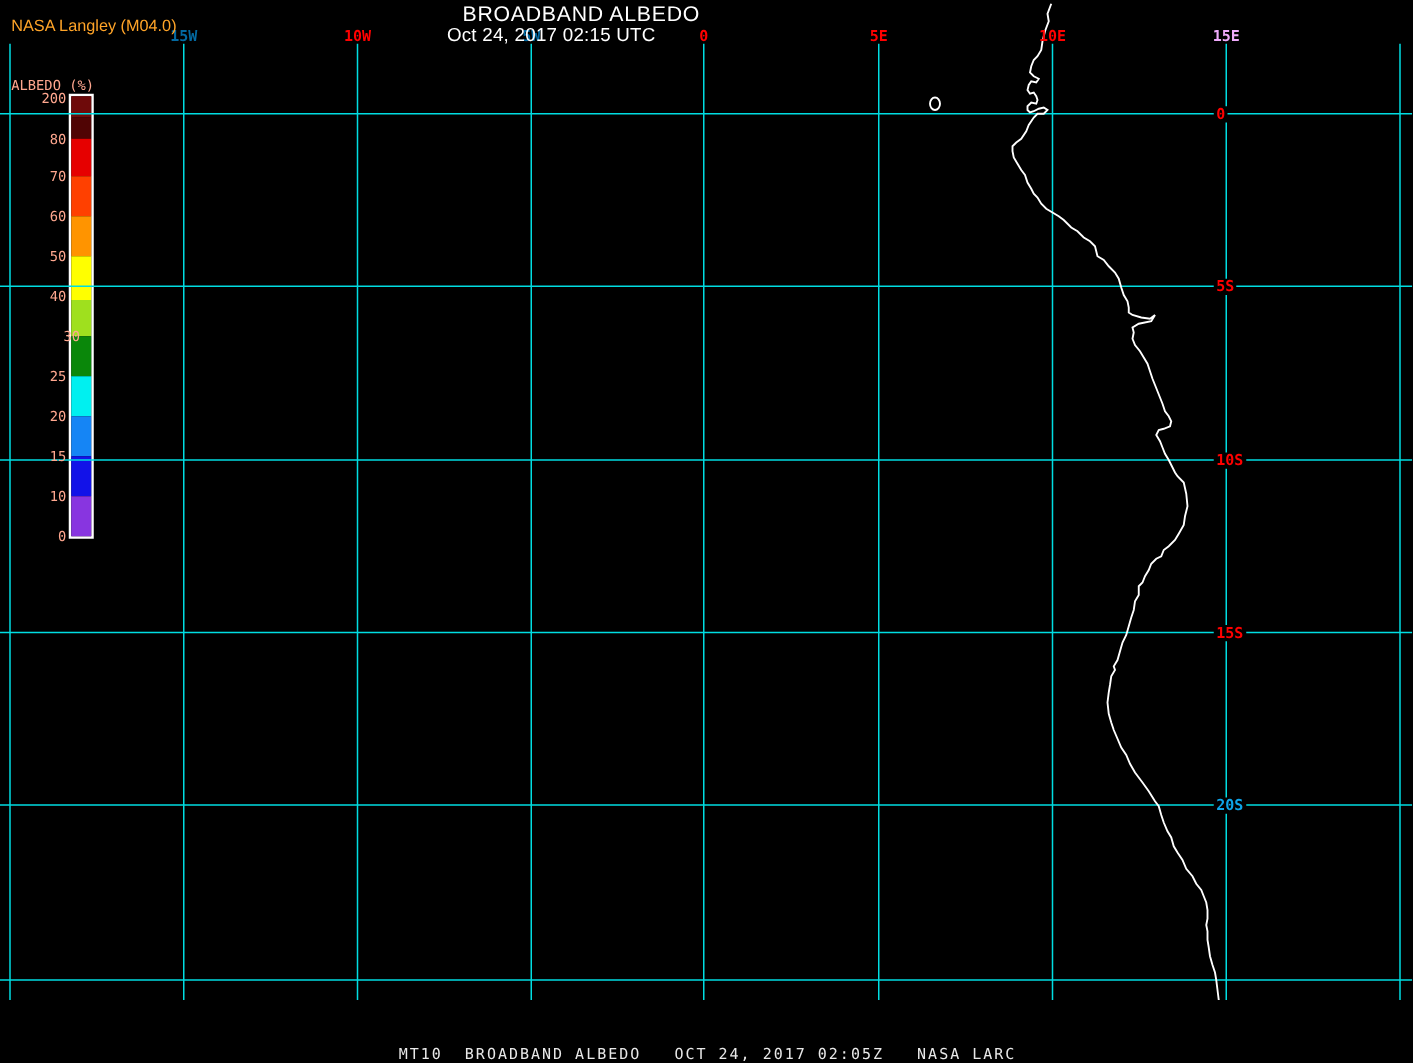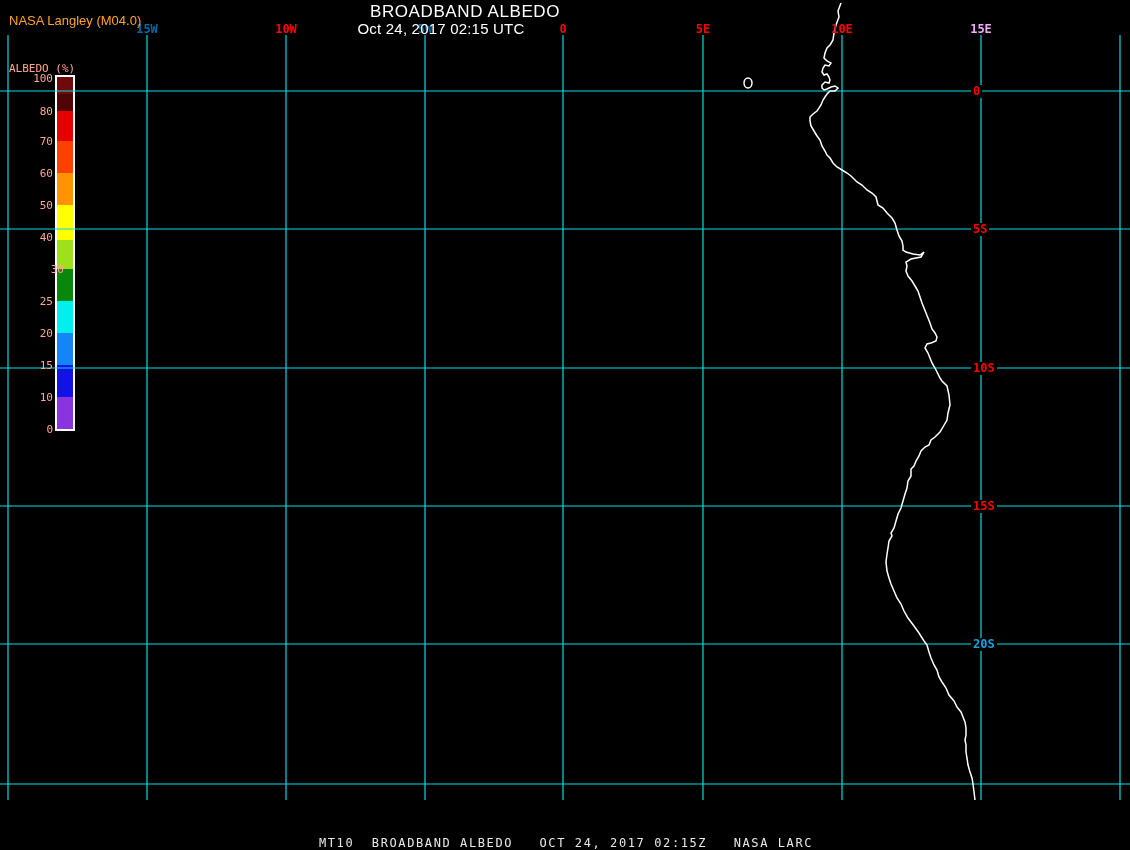--- a/index.html
+++ b/index.html
@@ -61,22 +61,22 @@
       <line x1="0" y1="91" x2="1130" y2="91" stroke="#00dde2" stroke-width="1.2"></line>
       <line x1="0" y1="229" x2="1130" y2="229" stroke="#00dde2" stroke-width="1.2"></line>
       <line x1="0" y1="368" x2="1130" y2="368" stroke="#00dde2" stroke-width="1.2"></line>
       <line x1="0" y1="506" x2="1130" y2="506" stroke="#00dde2" stroke-width="1.2"></line>
       <line x1="0" y1="644" x2="1130" y2="644" stroke="#00dde2" stroke-width="1.2"></line>
       <line x1="0" y1="784" x2="1130" y2="784" stroke="#00dde2" stroke-width="1.2"></line>
       <polyline points="841,3 838,11 839,17 836,25 834,33 833,40 830,45 827,48 825,53 824,58 827,61 831,63 829,66 825,65 823,68 822,72 824,75 827,74 829,77 830,80 829,83 825,82 822,85 822,88 824,90 827,89 831,87 835,86 838,88 835,91 830,91 827,94 825,97 823,100 821,105 817,111 813,114 810,117 810,121 811,126 814,131 817,136 820,140 822,146 825,151 827,155 830,158 833,163 837,167 842,170 847,173 851,176 857,182 862,185 867,190 872,193 876,197 878,205 883,208 887,213 892,218 895,223 897,230 899,236 902,241 903,246 903,250 906,252 913,254 920,255 924,252 921,257 911,259 906,262 907,266 906,271 908,276 912,281 915,286 918,291 920,297 922,303 924,308 926,313 928,318 930,323 932,329 935,333 937,337 936,341 931,343 927,344 925,348 928,353 930,358 932,363 935,368 938,374 940,378 942,381 947,386 949,395 950,405 948,413 947,420 943,427 940,432 935,437 931,440 929,445 925,447 921,451 919,456 916,461 914,466 911,469 911,476 908,481 907,488 905,494 903,501 901,508 898,514 896,521 894,528 891,533 892,536 889,541 888,548 887,554 886,562 887,571 889,578 891,584 894,591 897,598 901,604 904,611 908,618 914,626 919,633 924,641 927,645 929,652 931,658 934,665 937,670 939,677 942,682 946,688 949,695 954,701 957,707 961,712 963,717 965,722 966,728 966,735 965,740 966,745 966,752 967,758 968,765 970,772 972,778 973,784 974,792 975,800" fill="none" stroke="#ffffff" stroke-width="1.5"></polyline>
       <ellipse cx="748" cy="83" rx="4" ry="5" fill="none" stroke="#ffffff" stroke-width="1.5"></ellipse>
     </svg>
 
-  <div class="abs footer-text" style="color: rgb(232, 232, 232);">MT10  BROADBAND ALBEDO   OCT 24, 2017 02:15Z   NASA LARC</div>
-<div class="cb-tick" style="top: 72px; color: rgb(255, 167, 143);">100</div>
+  <div class="abs footer-text" style="color: rgb(232, 232, 232);">MT10  BROADBAND ALBEDO   OCT 24, 2017 02:05Z   NASA LARC</div>
+<div class="cb-tick" style="top: 72px; color: rgb(255, 167, 143);">200</div>
     <div class="cb-tick" style="top: 105px; color: rgb(255, 167, 143);">80</div>
     <div class="cb-tick" style="top: 135px; color: rgb(255, 167, 143);">70</div>
     <div class="cb-tick" style="top: 167px; color: rgb(255, 167, 143);">60</div>
     <div class="cb-tick" style="top: 199px; color: rgb(255, 167, 143);">50</div>
     <div class="cb-tick" style="top: 231px; color: rgb(255, 167, 143);">40</div>
     <div class="cb-tick" style="top: 263px; color: rgb(255, 167, 143); padding-left: 11px;">30</div>
     <div class="cb-tick" style="top: 295px; color: rgb(255, 167, 143);">25</div>
     <div class="cb-tick" style="top: 327px; color: rgb(255, 167, 143);">20</div>
     <div class="cb-tick" style="top: 359px; color: rgb(255, 167, 143);">15</div>
     <div class="cb-tick" style="top: 391px; color: rgb(255, 167, 143);">10</div>

